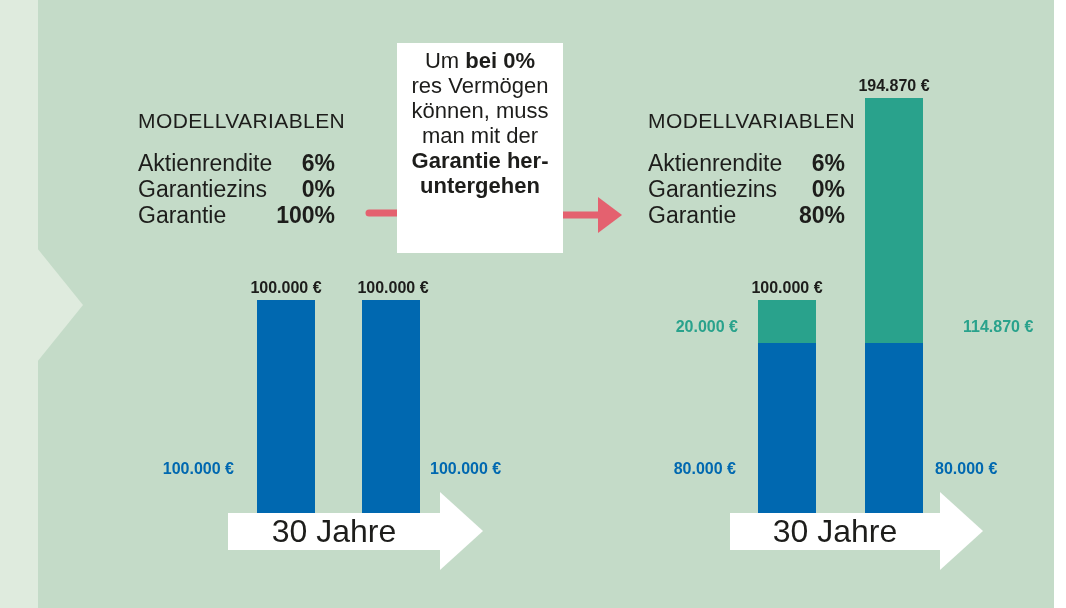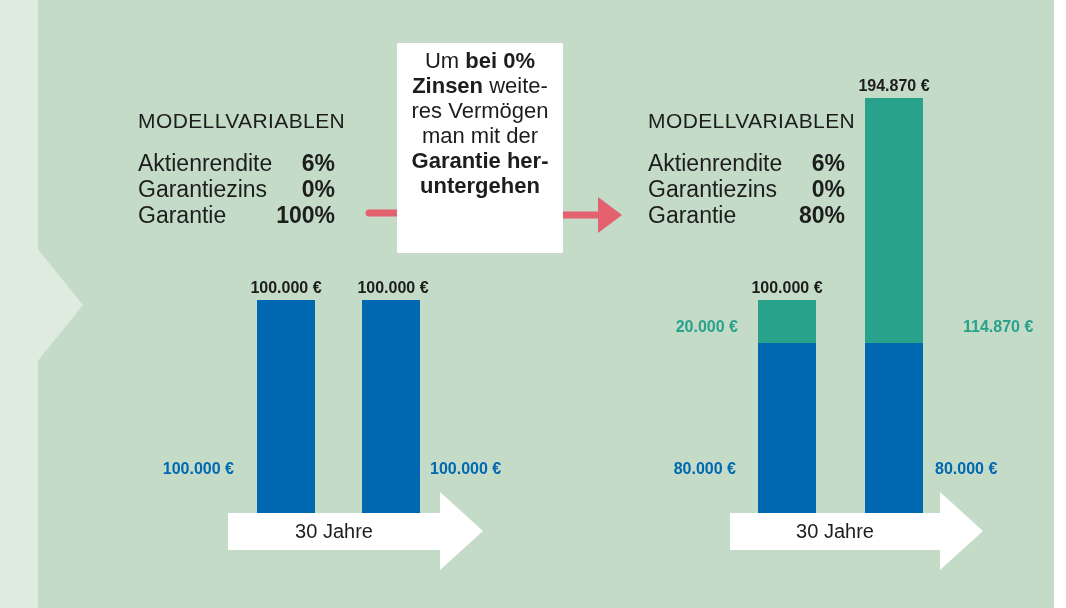--- a/index.html
+++ b/index.html
@@ -21,43 +21,43 @@
     text-align:center;font-size:22px;line-height:25px;padding-top:5px;box-sizing:border-box;}
   .callout .b{font-weight:bold;}
   .bar-col{position:absolute;bottom:95px;width:58px;display:flex;flex-direction:column;justify-content:flex-end;}
   .seg-blue{background:var(--blue,#0068b0);}
   .seg-teal{background:var(--teal,#29a28c);}
   .money{position:absolute;font-size:16px;font-weight:bold;white-space:nowrap;}
   .money.top{transform:translateX(-50%);color:var(--text,#1d1d1b);}
   .money.blue{color:var(--blue,#0068b0);}
   .money.teal{color:var(--teal,#29a28c);}
   .tl-band{position:absolute;top:513px;height:37px;background:var(--white,#fff);display:flex;align-items:center;justify-content:center;z-index:2;}
-  .tl-label{font-size:20px;line-height:37px;color:var(--text,#1d1d1b);white-space:nowrap;}
+  .tl-label{font-size:32px;line-height:37px;color:var(--text,#1d1d1b);white-space:nowrap;}
   .tl-head{position:absolute;top:492px;width:0;height:0;border-top:39px solid transparent;border-bottom:39px solid transparent;
     border-left:43px solid var(--white,#fff);z-index:2;}
   .red-arrow{position:absolute;left:360px;top:190px;z-index:1;}
 </style>
 </head>
 <body>
 
 <div class="canvas">
 
   <div class="accent-band"></div>
   <div class="accent-chevron"></div>
 
   <svg class="red-arrow" width="270" height="50" viewBox="0 0 270 50">
     <line x1="9" y1="23" x2="37" y2="23" stroke="#e4616f" stroke-width="7" stroke-linecap="round"></line>
     <line x1="203" y1="25" x2="242" y2="25" stroke="#e4616f" stroke-width="7"></line>
     <polygon points="238,7 262,25 238,43" fill="#e4616f"></polygon>
   </svg>
 
   <div class="callout">
     <div class="callout-line"><span>Um </span><span class="b">bei 0%</span></div>
-    <div class="callout-line"><span class="b">Zinsen</span><span> weite-</span></div>
     <div class="callout-line"><span>res Vermögen</span></div>
+    <div class="callout-line"><span>können, muss</span></div>
     <div class="callout-line"><span>man mit der</span></div>
     <div class="callout-line"><span class="b">Garantie her-</span></div>
     <div class="callout-line"><span class="b">untergehen</span></div>
   </div>
 
   <div class="model-block" style="left:138px;top:108px;">
     <div class="model-title">MODELLVARIABLEN</div>
   </div>
   <div class="model-rows" style="left:138px;top:150px;">
     <div class="model-row">

